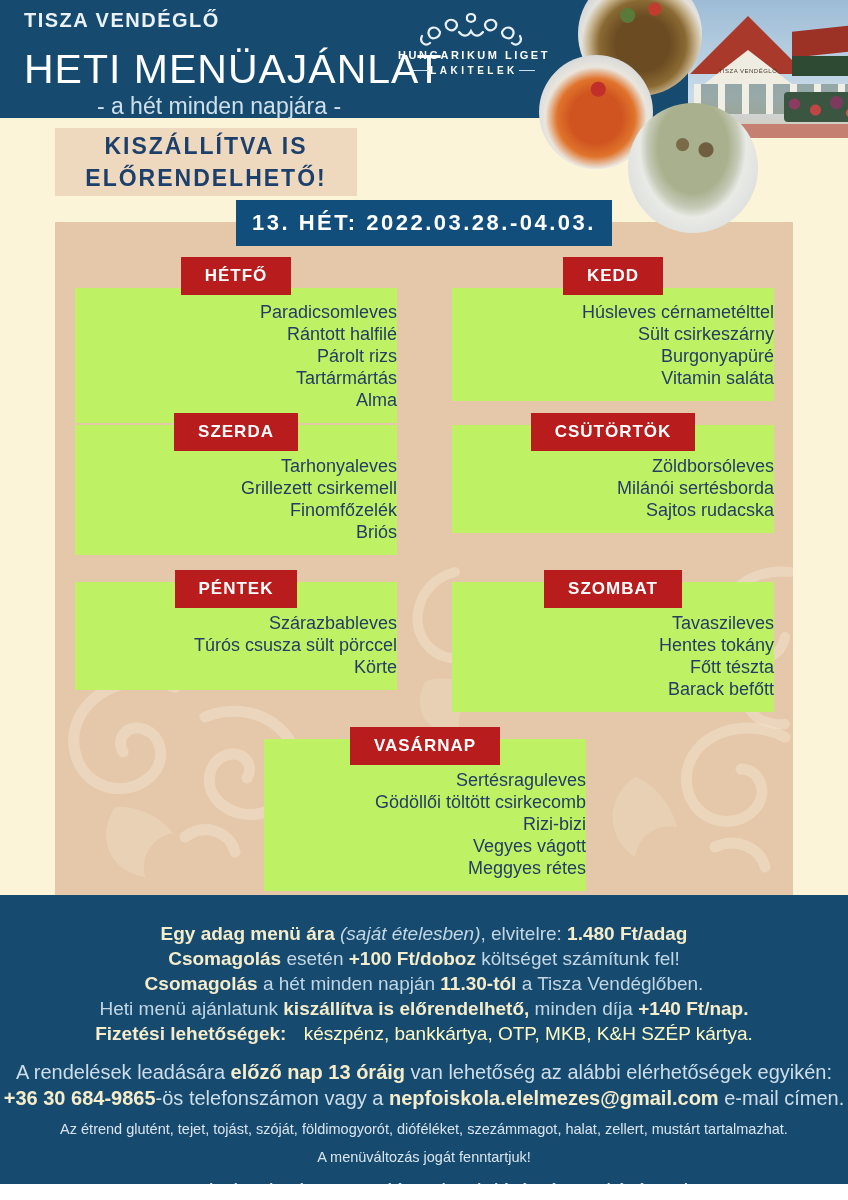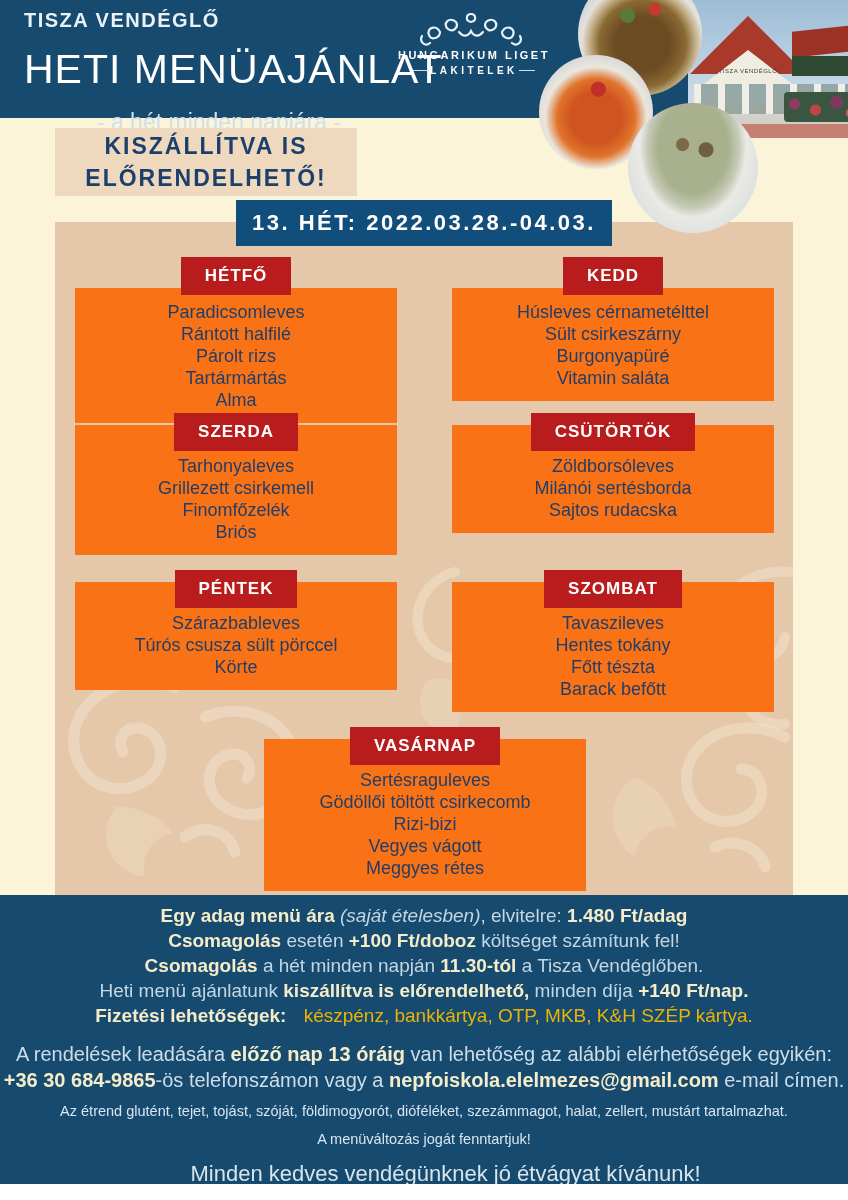--- a/index.html
+++ b/index.html
@@ -3,21 +3,21 @@
 <meta charset="utf-8">
 <style>
   html,body{margin:0;padding:0;}
   .page{position:relative;width:848px;height:1184px;background:#fcf4d9;overflow:hidden;
         font-family:"Liberation Sans",sans-serif;}
   
   .header{position:absolute;left:0;top:0;width:848px;height:118px;background:#174a6f;z-index:1;}
   .header-text{position:absolute;left:24px;top:9px;color:#fff;}
   .restaurant-name{font-size:20px;font-weight:bold;letter-spacing:1.5px;color:#eaf2f7;}
   .page-title{font-size:41px;font-weight:normal;letter-spacing:1px;margin-top:14px;color:#ffffff;}
-  .page-subtitle{font-size:23px;color:#cfe0ea;text-align:center;width:390px;margin-top:16px;}
+  .page-subtitle{font-size:23px;color:#cfe0ea;text-align:center;width:390px;margin-top:0px;}
   .logo{position:absolute;left:396px;top:10px;width:156px;text-align:center;color:#fff;z-index:2;}
   .logo-name{font-size:11px;font-weight:bold;letter-spacing:2.5px;margin-top:3px;white-space:nowrap;}
   .logo-loc-row{display:flex;align-items:center;justify-content:center;gap:1px;margin-top:4px;}
   .logo-dash{width:16px;height:1px;background:#cfe0ea;}
   .logo-location{font-size:10px;letter-spacing:3.5px;font-weight:bold;}
   
   .photo{position:absolute;border-radius:50%;z-index:5;}
   .photo-building{position:absolute;left:688px;top:0;width:160px;height:138px;z-index:4;
       background:linear-gradient(#9dbcd6,#c9dbe8 70%,#d8c9b4);overflow:hidden;}
   .b-roof{position:absolute;left:2px;top:16px;width:116px;height:58px;background:#a8392b;
@@ -57,31 +57,31 @@
       color:#fff;font-size:22px;font-weight:bold;letter-spacing:2.5px;text-align:center;
       line-height:46px;z-index:3;}
   
   .panel{position:absolute;left:55px;top:222px;width:738px;height:673px;background:#e5c8aa;
       overflow:hidden;z-index:1;}
   .swirl{position:absolute;}
   
   .day-block{position:absolute;width:322px;text-align:center;z-index:2;}
   .day-tab{position:relative;z-index:2;display:inline-block;background:#b91c1c;color:#fff;
       font-size:17px;font-weight:bold;letter-spacing:1px;line-height:20px;padding:9px 24px;}
-  .day-card{position:relative;z-index:1;background:#f97316;padding-bottom:12px;}
+  .day-card{position:relative;z-index:1;background:#bef264;padding-bottom:12px;text-align:right;}
   .row1 .day-card{margin-top:-7px;padding-top:13px;}
   .rowx .day-card{margin-top:-26px;padding-top:30px;}
   .menu-item{font-size:18px;line-height:22px;color:#243d66;}
   
   .footer{position:absolute;left:0;top:895px;width:848px;height:305px;background:#174a6f;z-index:6;
-      display:flex;flex-direction:column;align-items:center;padding-top:8px;box-sizing:border-box;}
+      display:flex;flex-direction:column;align-items:center;padding-top:26px;box-sizing:border-box;}
   .f-line{font-size:19px;line-height:25px;color:#c3d7e3;text-align:center;}
   .f-b{font-weight:bold;color:#f5ecca;}
   .f-i{font-style:italic;}
-  .f-cream{color:#eab308;margin-left:12px;}
+  .f-cream{color:#fef9c3;margin-left:12px;}
   .f-divider{width:848px;height:1px;background:rgba(215,228,238,.30);margin:7px 0 6px;}
   .f-order{font-size:20px;line-height:26px;color:#cddeE8;}
   .f-small{font-size:14.5px;line-height:19px;color:#d9e5ee;margin-top:9px;}
   .f-wish{font-size:22px;color:#d7e4ec;margin-top:12px;margin-left:43px;}
   .f-address{font-size:15px;color:#e2ecf2;margin-top:16px;}
   .bottom-bar{position:absolute;left:0;top:1186px;width:848px;height:14px;background:#0d3a5c;z-index:7;}
   svg{display:block;}
 </style>
 </head>
 <body>

